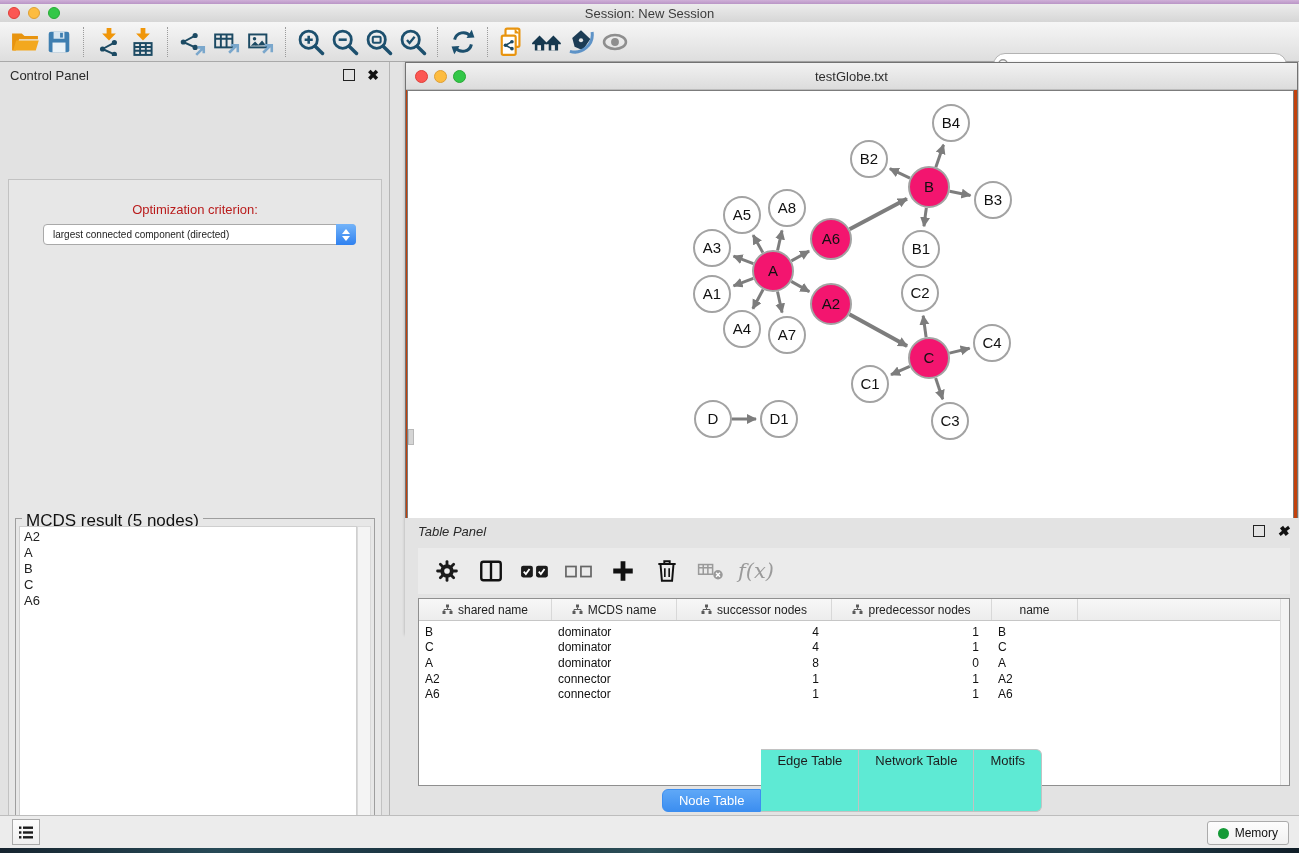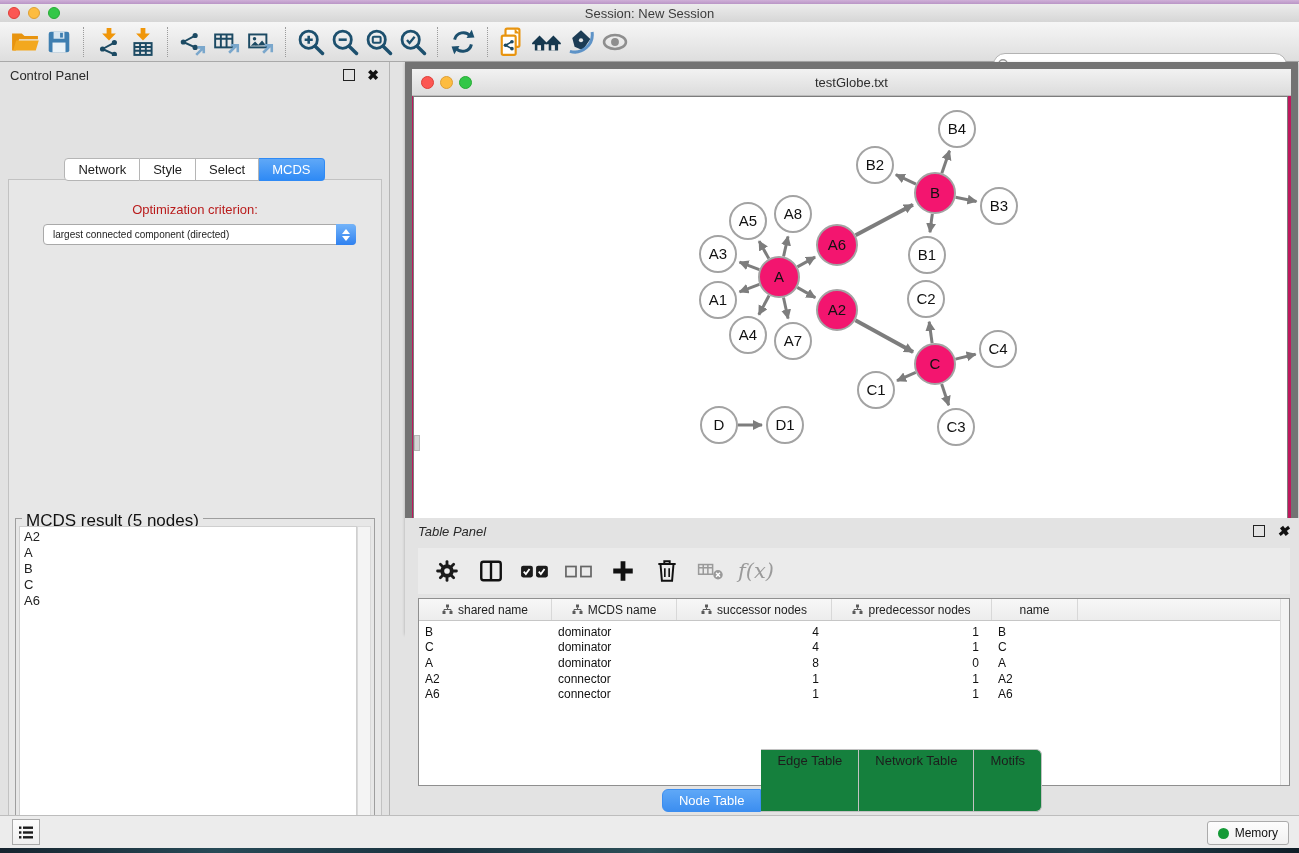--- a/index.html
+++ b/index.html
@@ -49,22 +49,22 @@
   .chev-dn{width:0;height:0;border-left:4px solid transparent;border-right:4px solid transparent;border-top:5px solid #fff;}
   .btn-row{position:absolute;left:0;right:0;top:76px;display:flex;justify-content:center;gap:15px;}
   .pbtn{background:linear-gradient(#ffffff,#f1f1f1);border:1px solid #b4b4b4;border-radius:4px;
         font-size:13px;color:#1b1b1b;padding:3px 15px;font-family:"Liberation Sans",sans-serif;}
   .result-group{position:absolute;left:6px;right:6px;top:338px;bottom:3px;border:1px solid #9e9e9e;}
   .result-legend{position:absolute;top:-8px;left:6px;background:#e7e7e7;padding:0 4px;font-size:17px;color:#111;}
   .result-list{position:absolute;left:3px;right:17px;top:7px;bottom:3px;background:#fff;
                border:1px solid #cfcfcf;font-size:13px;line-height:16px;padding:2px 0 0 4px;box-sizing:border-box;}
   .result-scroll{position:absolute;right:3px;top:7px;bottom:3px;width:14px;background:#f4f4f4;border:1px solid #d9d9d9;box-sizing:border-box;}
   
-  .net-window{position:absolute;left:405px;top:62px;width:893px;height:572px;background:#be185d;
-              border:7px solid #737373;box-sizing:border-box;box-shadow:0 1px 3px rgba(0,0,0,.25);}
+  .net-window{position:absolute;left:405px;top:62px;width:893px;height:572px;background:#c2410c;
+              border:1px solid #737373;box-sizing:border-box;box-shadow:0 1px 3px rgba(0,0,0,.25);}
   .nw-titlebar{height:26px;background:linear-gradient(#f2f2f2,#dcdcdc);border-bottom:1px solid #bcbcbc;
                display:flex;align-items:center;position:relative;}
   .nw-titlebar .tl{width:13px;height:13px;}
   .nw-canvas{position:absolute;left:1px;right:3px;top:27px;bottom:5px;background:#fff;border:1px solid #7c7c7c;box-sizing:border-box;}
   .vscroll-handle{position:absolute;left:0;top:338px;width:6px;height:16px;background:#d5d5d5;border:1px solid #b8b8b8;box-sizing:border-box;}
   .hscroll-handle{position:absolute;left:438px;bottom:0;width:16px;height:5px;background:#d5d5d5;border:1px solid #b8b8b8;box-sizing:border-box;}
   .resize-grip{position:absolute;right:1px;bottom:1px;}
   
   .table-panel{position:absolute;left:405px;top:518px;width:894px;height:297px;background:#e3e3e3;}
   .tp-toolbar{position:absolute;left:13px;right:9px;top:30px;height:46px;background:#ebebeb;
@@ -75,21 +75,21 @@
             border:1px solid #8f8f8f;box-sizing:border-box;overflow:hidden;}
   .tbl-header{display:flex;height:21px;background:linear-gradient(#f7f7f7,#ededed);border-bottom:1px solid #c6c6c6;}
   .th{display:flex;align-items:center;justify-content:center;gap:5px;font-size:12px;color:#222;
       border-right:1px solid #d8d8d8;box-sizing:border-box;}
   .tbl-body{font-size:12px;color:#111;padding-top:3px;}
   .tr{display:flex;height:15.6px;align-items:center;}
   .td{box-sizing:border-box;padding:0 6px;white-space:nowrap;}
   .td.right{text-align:right;padding-right:13px;}
   .tbl-scroll{position:absolute;right:0;top:0;bottom:0;width:8px;background:#f4f4f4;border-left:1px solid #ddd;}
   .tp-tabs{position:absolute;left:0;right:0;bottom:3px;display:flex;justify-content:center;}
-  .tp-tab{background:#15803d;border:1px solid #c2c2c2;border-left:none;padding:3px 16px;font-size:13px;color:#1d1d1d;}
+  .tp-tab{background:#5eead4;border:1px solid #c2c2c2;border-left:none;padding:3px 16px;font-size:13px;color:#1d1d1d;}
   .tp-tab:first-child{border-left:1px solid #c2c2c2;border-radius:6px 0 0 6px;}
   .tp-tab:last-child{border-radius:0 6px 6px 0;}
   .tp-tab.active{background:linear-gradient(#5fa8f7,#3c8ef0);border-color:#3c8ef0;color:#fff;margin-top:40px;}
   
   .status-bar{position:absolute;left:0;bottom:5px;width:100%;height:33px;background:#ececec;
               border-top:1px solid #bdbdbd;display:flex;align-items:center;box-sizing:border-box;}
   .list-btn{width:26px;height:24px;border:1px solid #ababab;background:linear-gradient(#fdfdfd,#efefef);
             margin-left:12px;display:flex;align-items:center;justify-content:center;}
   .mem-btn{position:absolute;right:10px;top:5px;height:22px;border:1px solid #ababab;border-radius:3px;
            background:linear-gradient(#fdfdfd,#f1f1f1);display:flex;align-items:center;gap:6px;
@@ -261,26 +261,20 @@
     </div>
   </div>
 
   <div class="control-panel">
     <div class="panel-header">
       <span>Control Panel</span>
       <span class="spacer"></span>
       <span class="float-box"></span>
       <span class="close-x">✖</span>
     </div>
-    <div class="cp-tabs">
-        <div class="cp-tab">Network</div>
-        <div class="cp-tab">Style</div>
-        <div class="cp-tab">Select</div>
-        <div class="cp-tab active">MCDS</div>
-      </div>
     <div class="cp-body">
       <div class="opt-label">Optimization criterion:</div>
       <div class="opt-select">
         <span class="val">largest connected component (directed)</span>
         <span class="stepper">
             <span class="chev-up"></span>
             <span class="chev-dn"></span>
           </span>
       </div>
       <div class="result-group">

